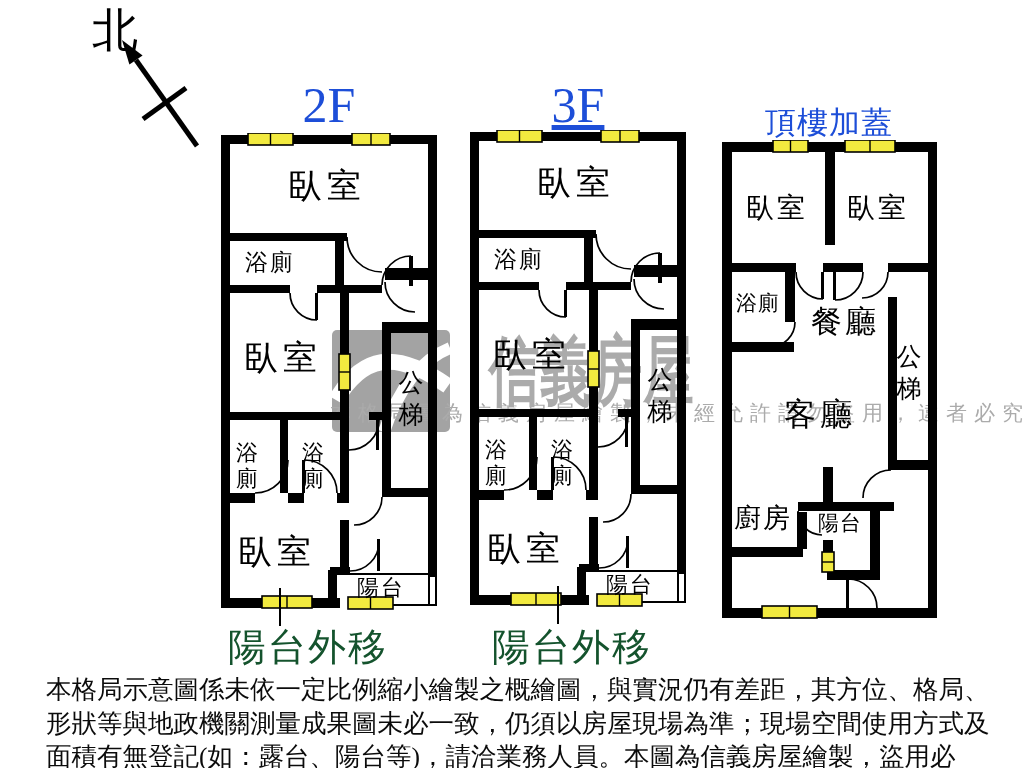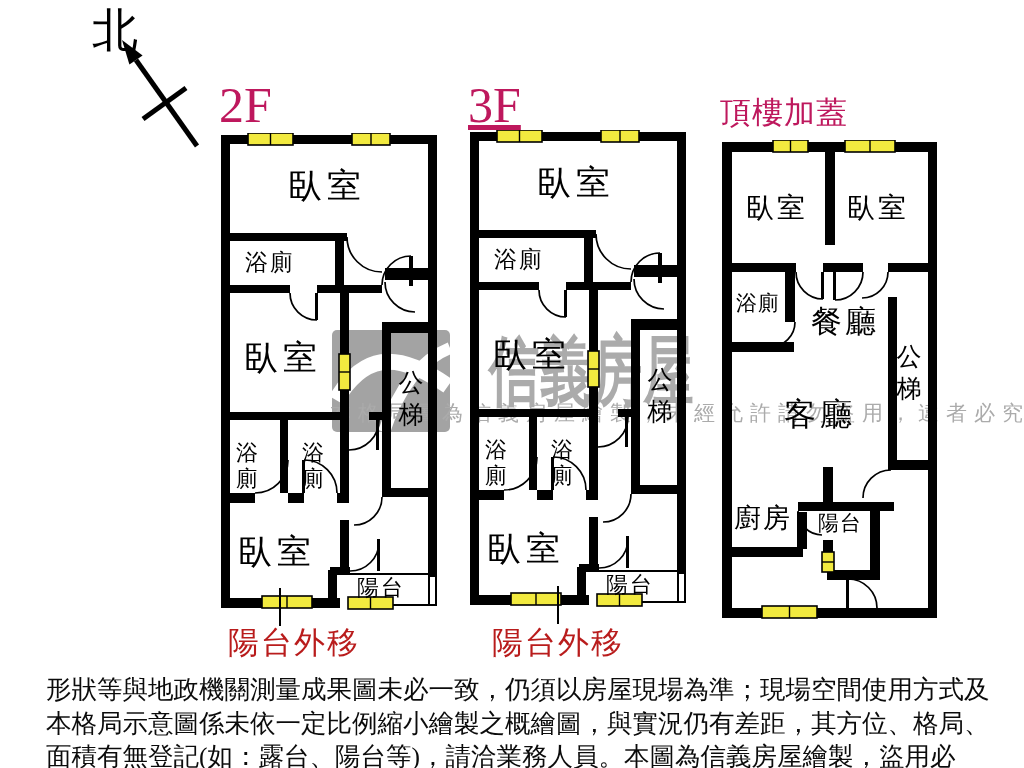--- a/index.html
+++ b/index.html
@@ -1,22 +1,22 @@
 <!DOCTYPE html>
 <html><head>
 <meta charset="utf-8">
 <style>
   html,body{margin:0;padding:0;}
   body{width:1024px;height:768px;background:#fff;position:relative;overflow:hidden;
        font-family:"Liberation Serif",serif;}
   .abs{position:absolute;}
-  .title{position:absolute;text-align:left;color:#be185d;font-family:"Liberation Serif",serif;}
+  .title{position:absolute;text-align:center;color:#1d4ed8;font-family:"Liberation Serif",serif;}
   .plan-title-big{font-size:50px;}
   .plan-title-small{font-size:31px;letter-spacing:1px;}
-  .annotation{position:absolute;font-size:31px;letter-spacing:2px;color:#b91c1c;white-space:nowrap;}
+  .annotation{position:absolute;font-size:38px;letter-spacing:2px;color:#14532d;white-space:nowrap;}
   .tick{position:absolute;width:2px;background:#000;}
   svg text{font-family:"Liberation Serif",serif;fill:#000;}
   .walls rect{fill:#000;shape-rendering:crispEdges;}
   .thin rect{fill:#000;shape-rendering:crispEdges;}
   .win rect{fill:#f2ea3f;stroke:#000;stroke-width:1.6;}
   .win path{stroke:#000;stroke-width:1.4;fill:none;}
   .doors path{stroke:#000;stroke-width:1.7;fill:none;}
   .doors rect{fill:#000;}
   .wm-brand{position:absolute;left:489px;top:330px;font-size:76px;font-weight:bold;
             color:#979797;opacity:.8;letter-spacing:2px;transform:scaleX(.66);
@@ -39,21 +39,21 @@
 
 <svg class="abs" style="left:60px;top:0;" width="170" height="165">
   <text x="55" y="46" font-size="46" text-anchor="middle">北</text>
   <line x1="137" y1="146" x2="76" y2="60" stroke="#000" stroke-width="5"></line>
   <polygon points="62,40 82.6,55.4 69.4,64.6" fill="#000"></polygon>
   <line x1="83" y1="119" x2="126" y2="88" stroke="#000" stroke-width="5"></line>
 </svg>
 
 <div class="title plan-title-big" style="left:219px;top:76px;width:220px;">2F</div>
 <div class="title plan-title-big" style="left:468px;top:76px;width:220px;text-decoration:underline;">3F</div>
-<div class="title plan-title-small" style="left:720px;top:92px;width:218px;">頂樓加蓋</div>
+<div class="title plan-title-small" style="left:720px;top:102px;width:218px;">頂樓加蓋</div>
 
 <svg class="abs" style="left:219px;top:133px;" width="220" height="480" viewBox="0 0 220 480">
   <g id="plan-2f-root">
     <g class="walls">
       <rect x="2" y="2" width="216" height="9"></rect>
       <rect x="2" y="2" width="9" height="473"></rect>
       <rect x="209" y="2" width="9" height="442"></rect>
       <rect x="2" y="465" width="119" height="10"></rect>
       <rect x="2" y="100" width="126" height="8"></rect>
       <rect x="116" y="108" width="9" height="44"></rect>
@@ -260,16 +260,16 @@
     <text x="120" y="390" font-size="21" letter-spacing="1" text-anchor="middle">陽台</text>
   </g>
 </svg>
 
 <div class="tick" style="left:279px;top:588px;height:38px;"></div>
 <div class="tick" style="left:557px;top:586px;height:38px;"></div>
 <div class="annotation" style="left:228px;top:622px;">陽台外移</div>
 <div class="annotation" style="left:492px;top:622px;">陽台外移</div>
 
 <div class="disclaimer">
+  <div>本格局示意圖係未依一定比例縮小繪製之概繪圖，與實況仍有差距，其方位、格局、</div>
   <div>形狀等與地政機關測量成果圖未必一致，仍須以房屋現場為準；現場空間使用方式及</div>
-  <div>本格局示意圖係未依一定比例縮小繪製之概繪圖，與實況仍有差距，其方位、格局、</div>
   <div>面積有無登記(如：露台、陽台等)，請洽業務人員。本圖為信義房屋繪製，盜用必究。</div>
 </div>
 
 </body></html>

